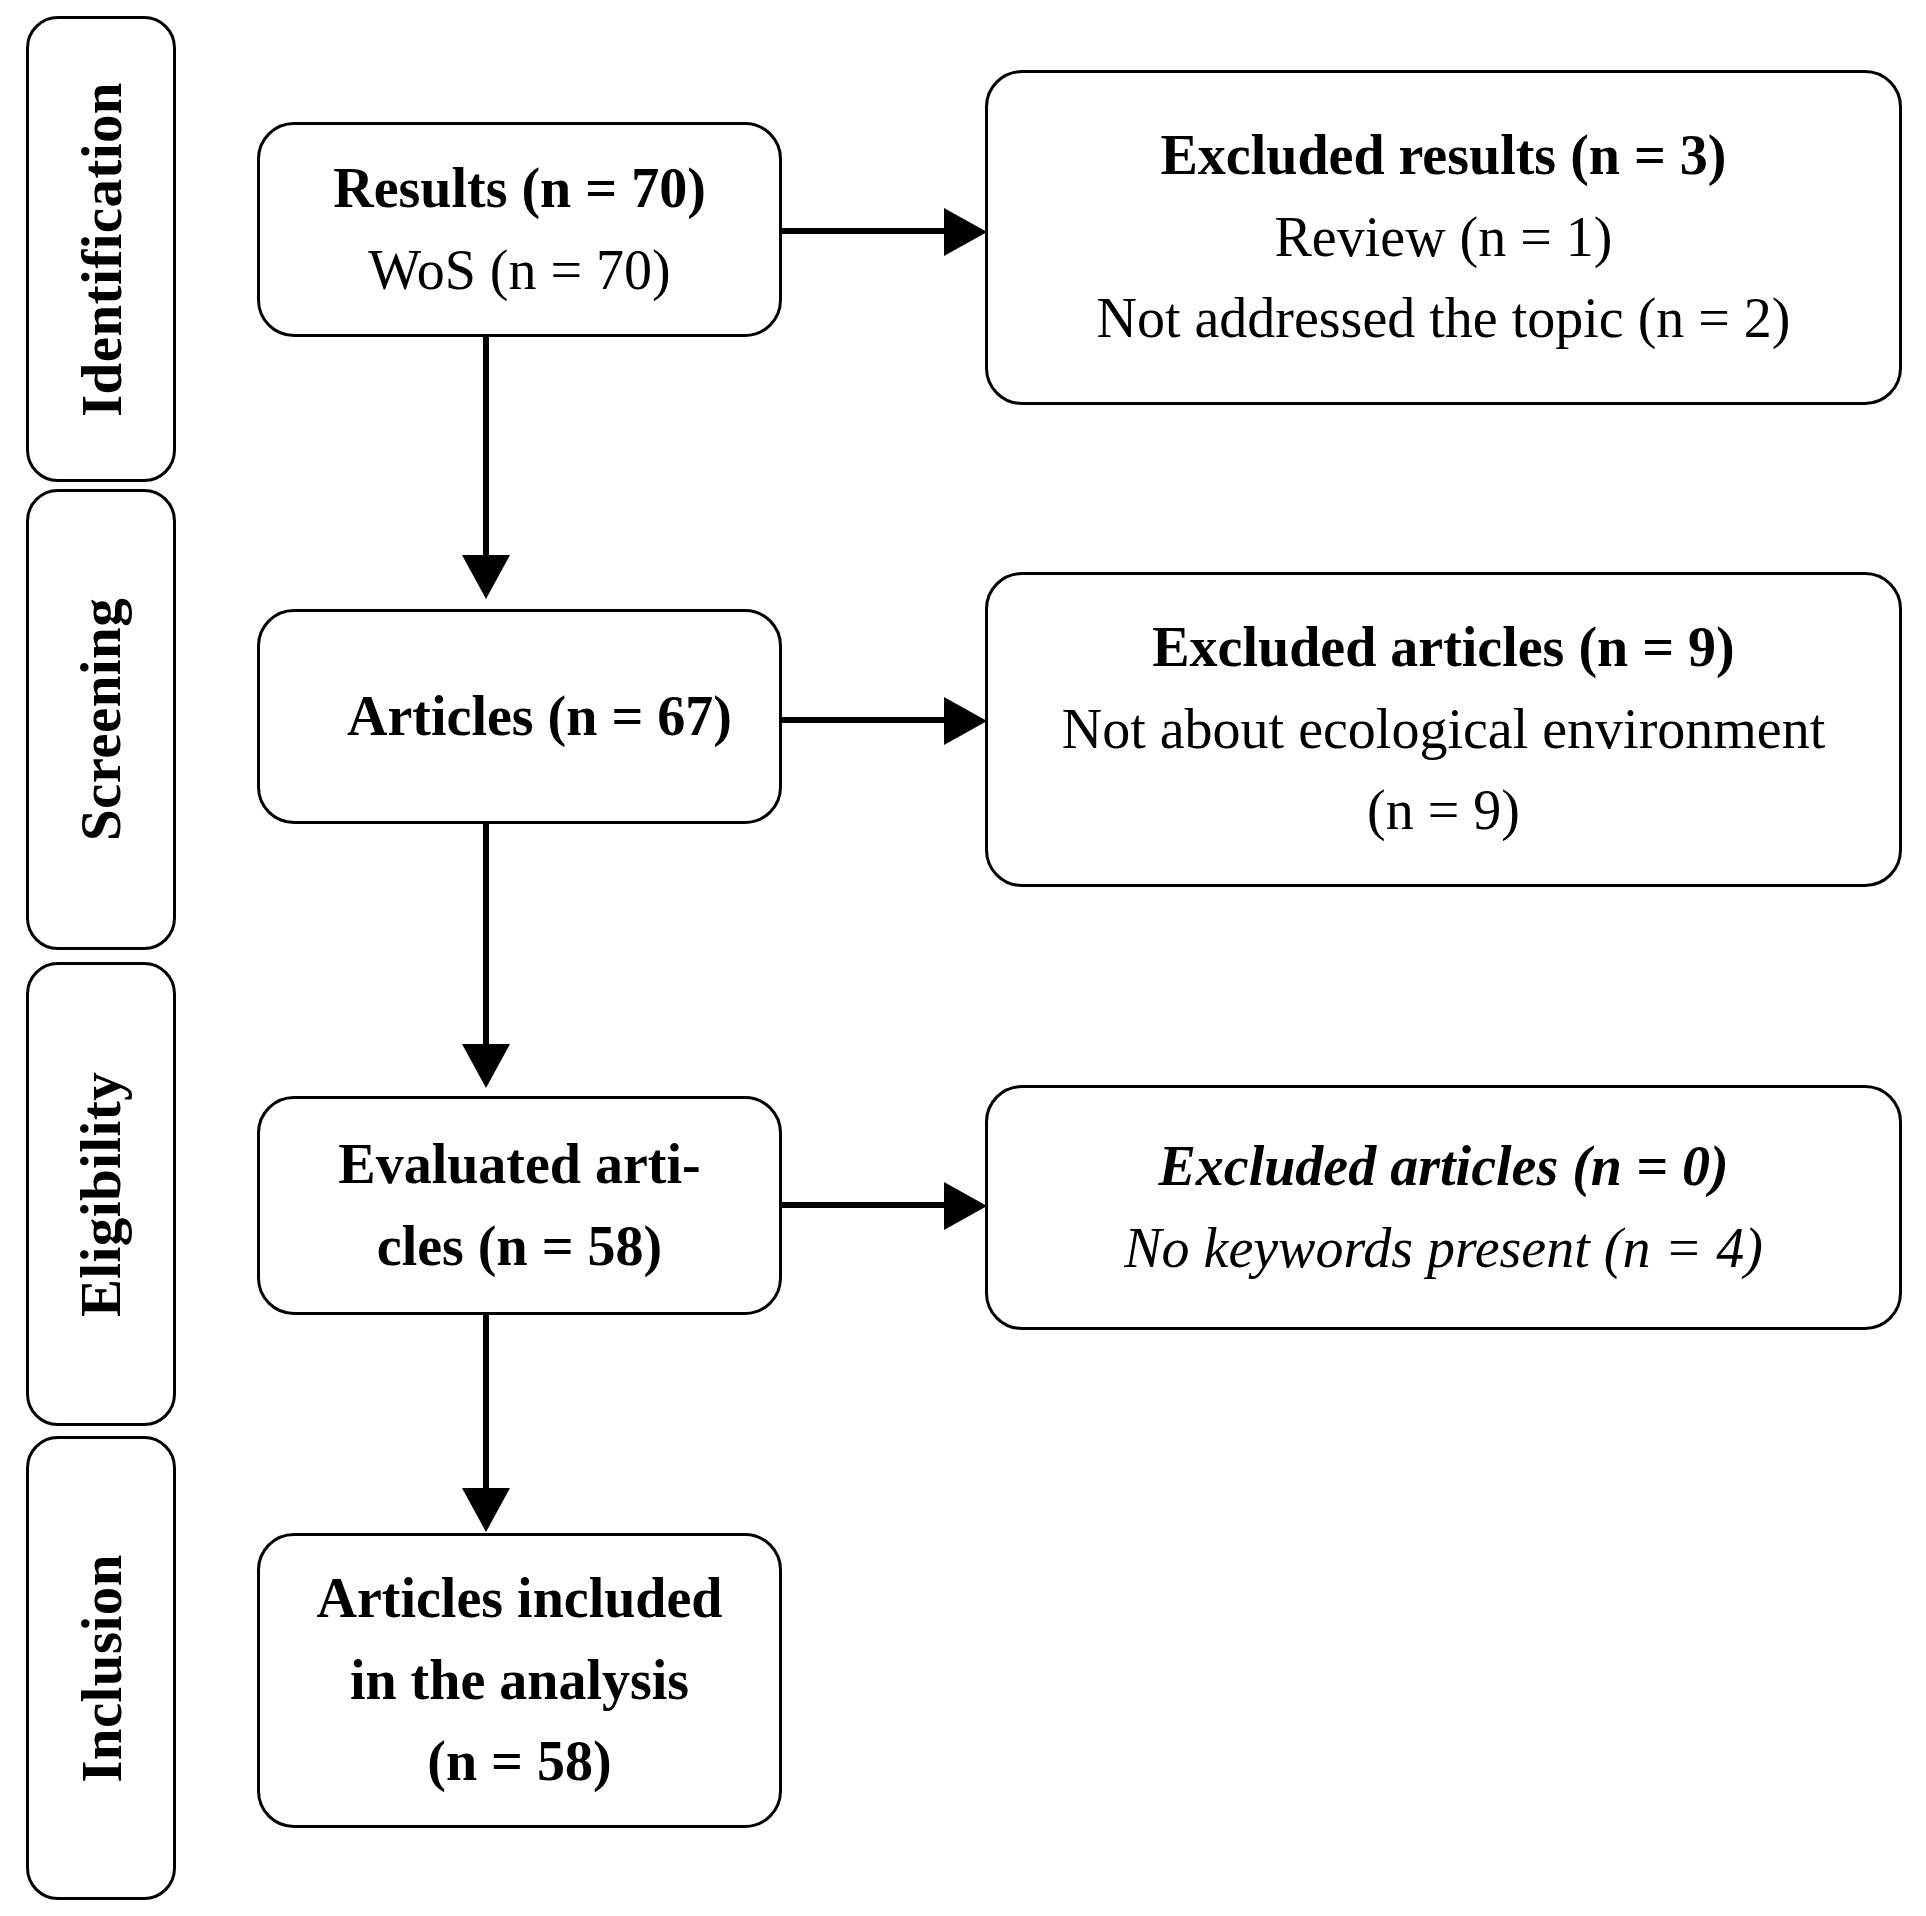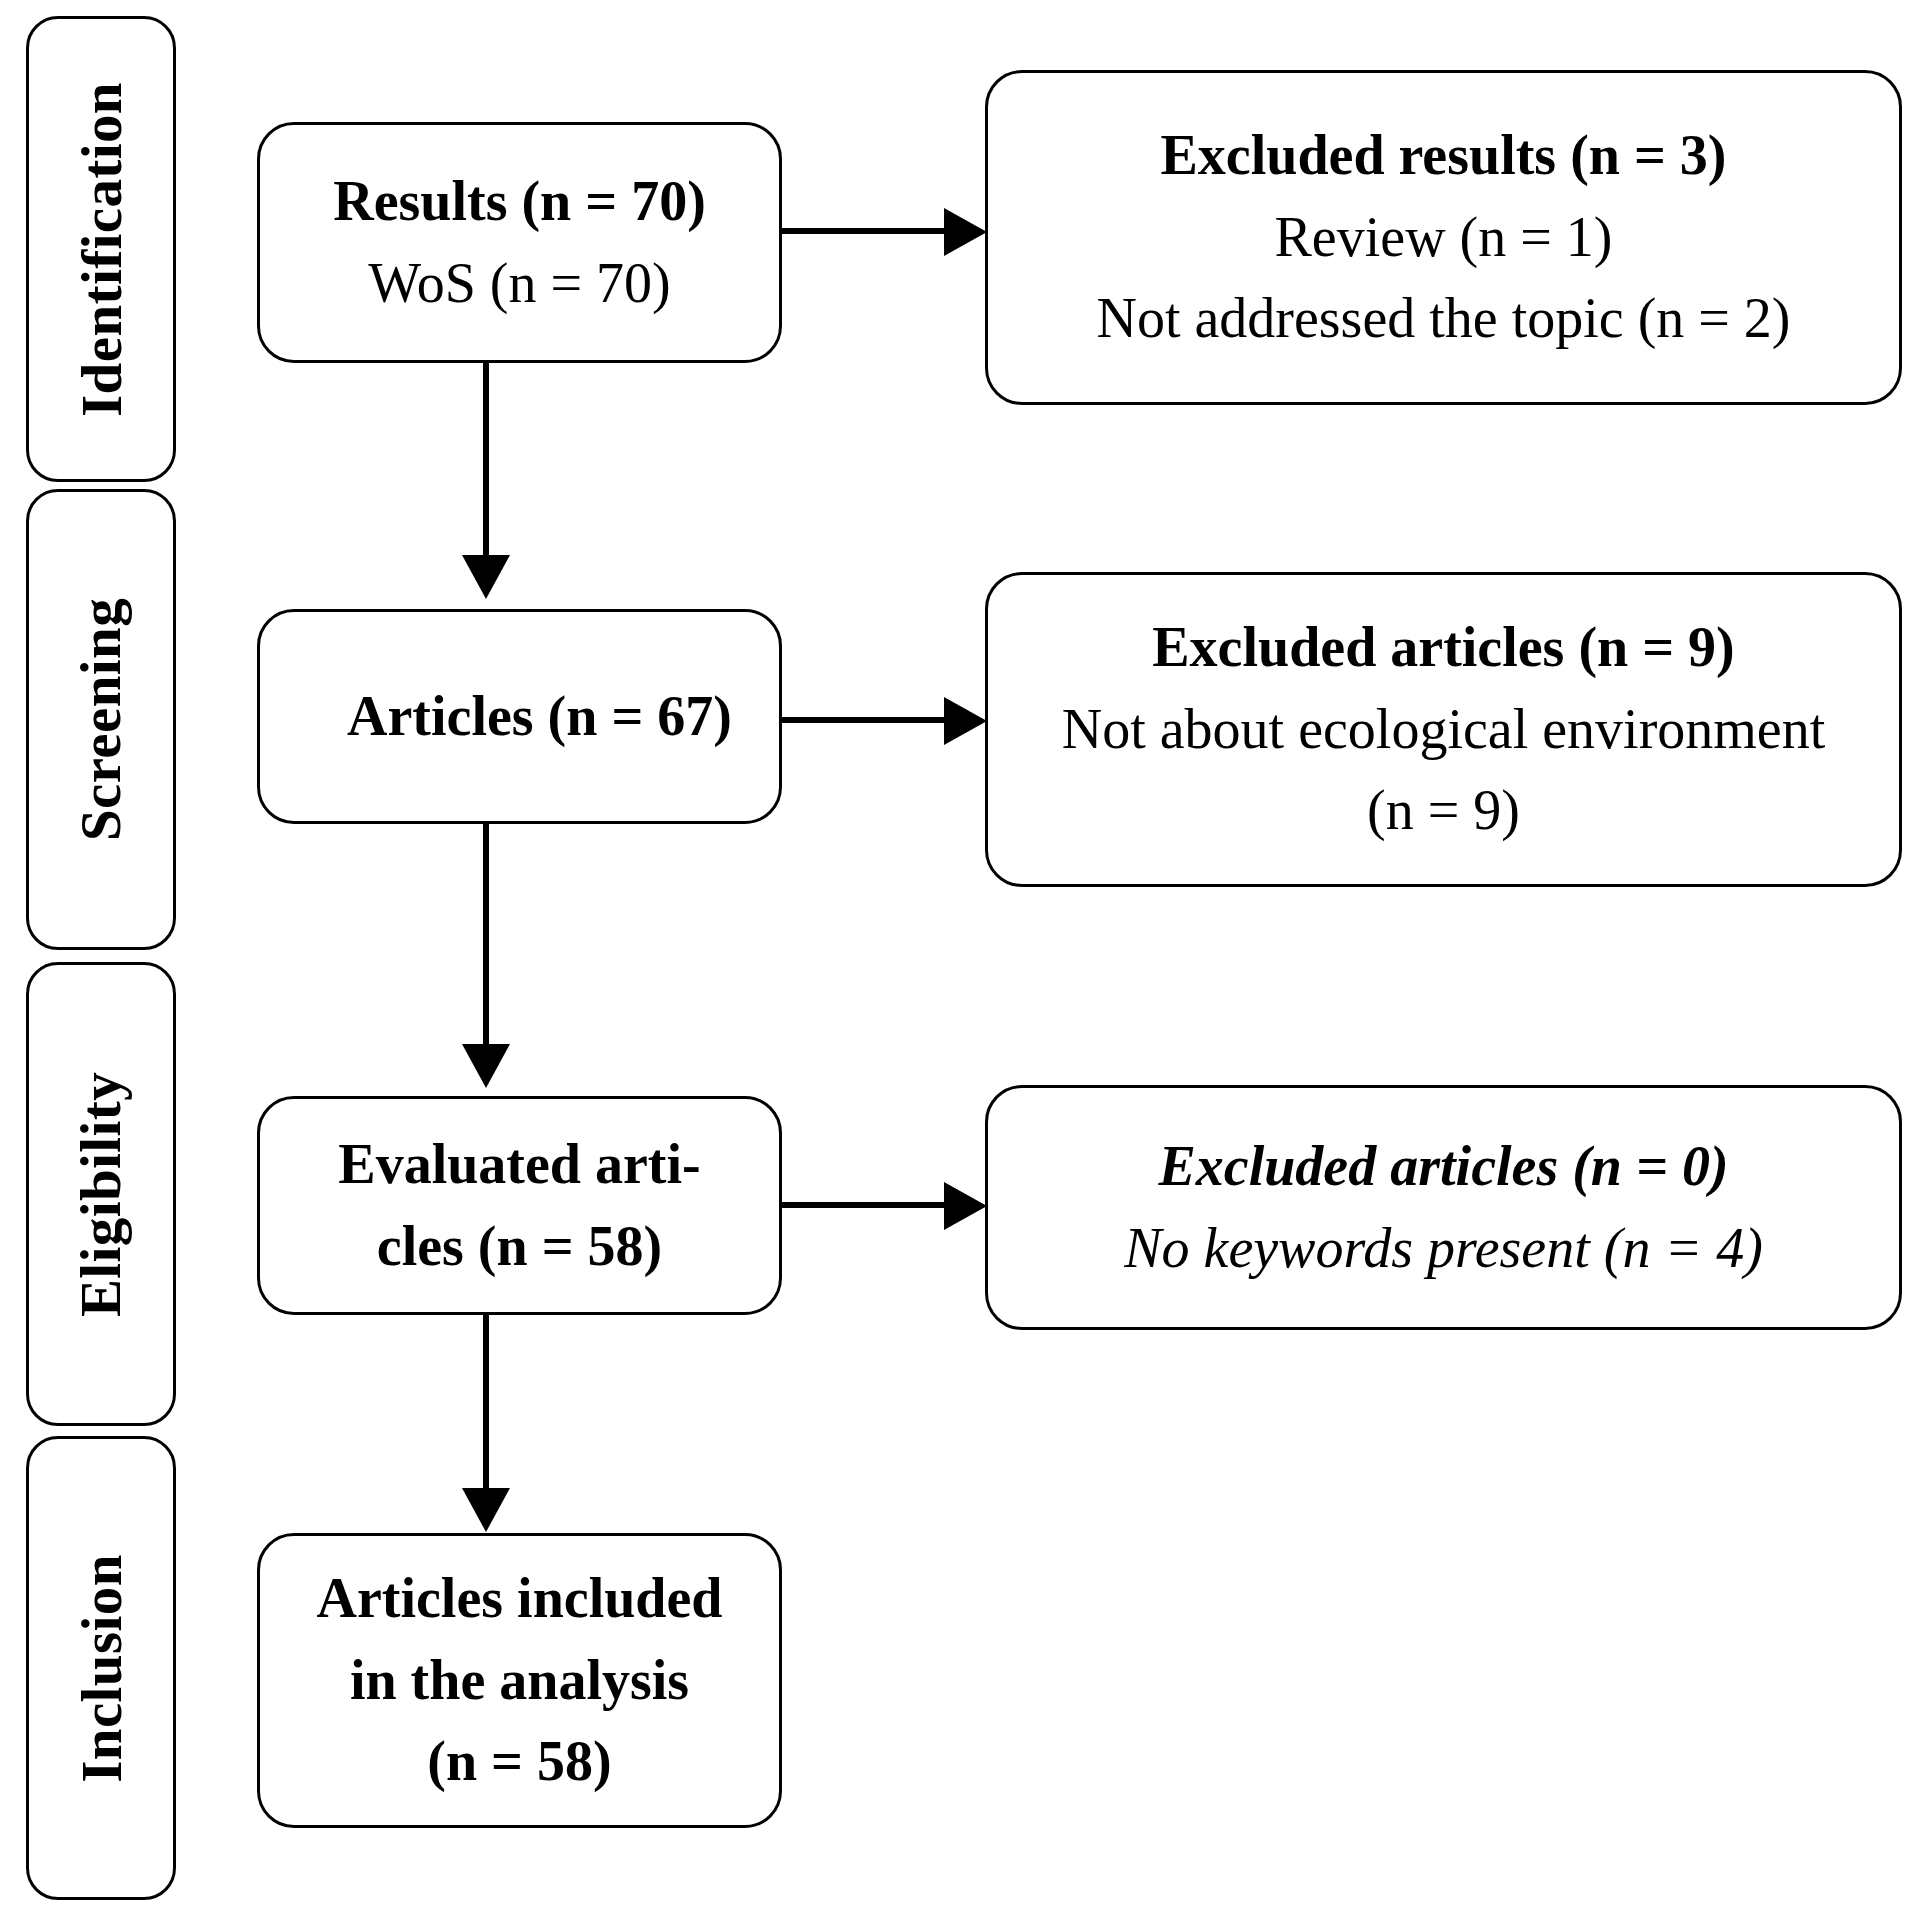--- a/index.html
+++ b/index.html
@@ -121,21 +121,21 @@
 
   <div class="hline" style="left:778px; top:717px; width:168px;"></div>
   <div class="arrow-right" style="left:944px; top:697px;"></div>
 
   <div class="vline" style="left:483px; top:1313px; height:178px;"></div>
   <div class="arrow-down" style="left:462px; top:1488px;"></div>
 
   <div class="hline" style="left:778px; top:1202px; width:168px;"></div>
   <div class="arrow-right" style="left:944px; top:1182px;"></div>
 
-  <div class="rbox left-box" style="top:122px; height:241px;">
+  <div class="rbox left-box" style="top:122px; height:215px;">
     <span class="flow-line b">Results (n = 70)</span>
     <span class="flow-line n">WoS (n = 70)</span>
   </div>
 
   <div class="rbox left-box" style="top:609px; height:215px;padding-left:40px;">
     <span class="flow-line b">Articles (n = 67)</span>
   </div>
 
   <div class="rbox left-box" style="top:1096px; height:219px;">
     <span class="flow-line b">Evaluated arti-</span>

